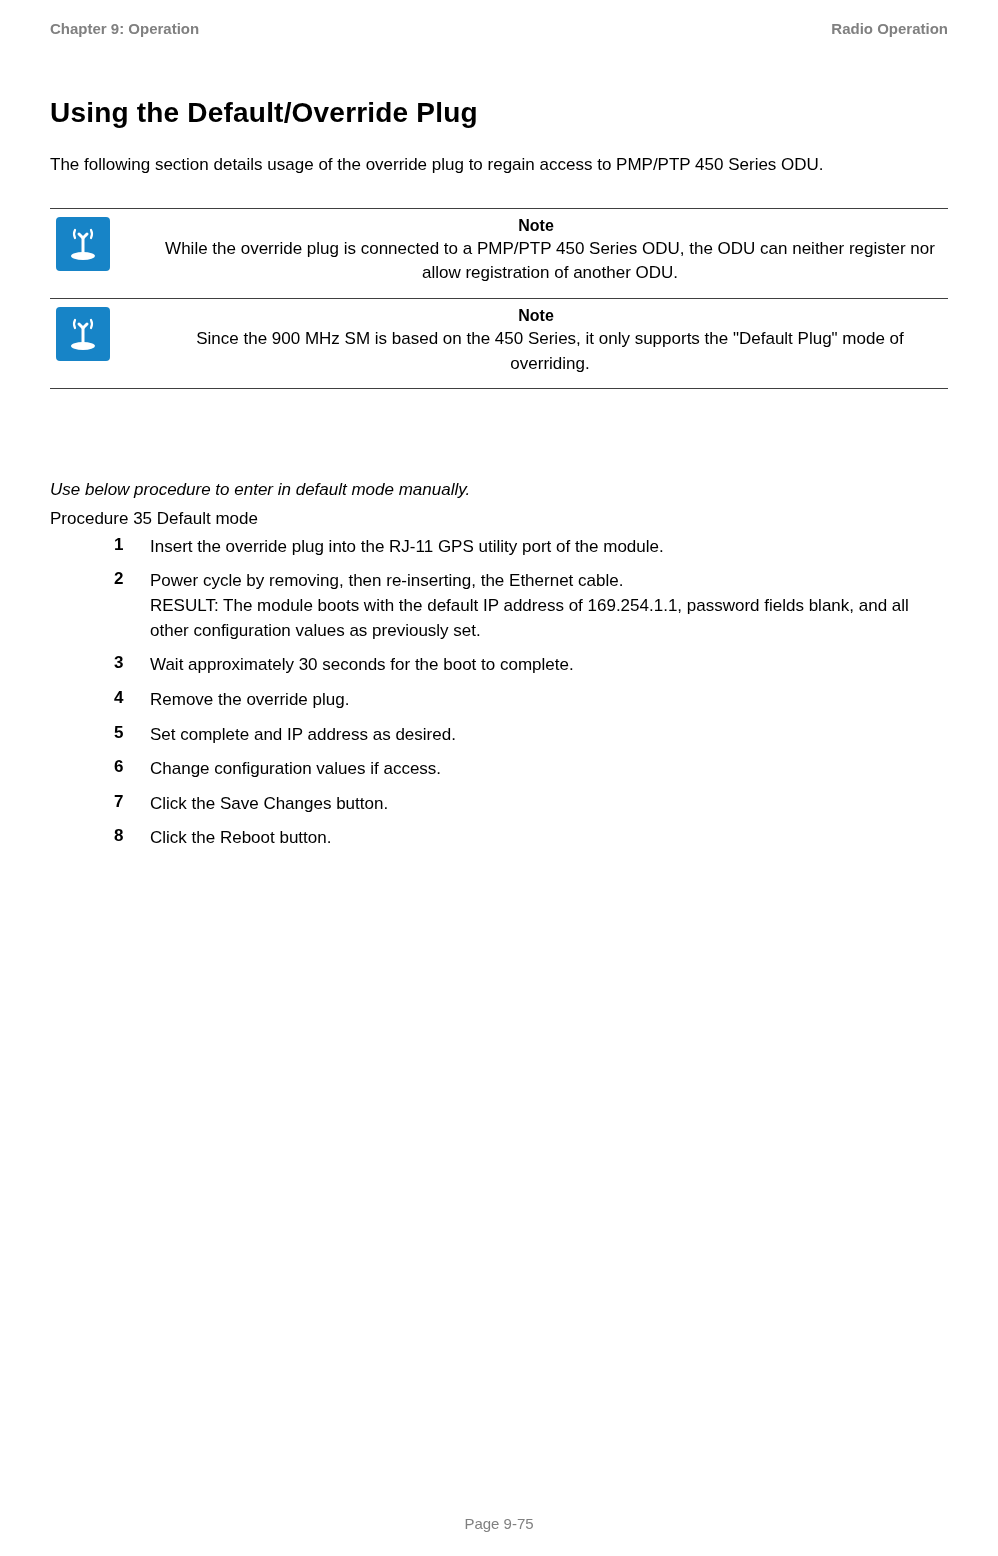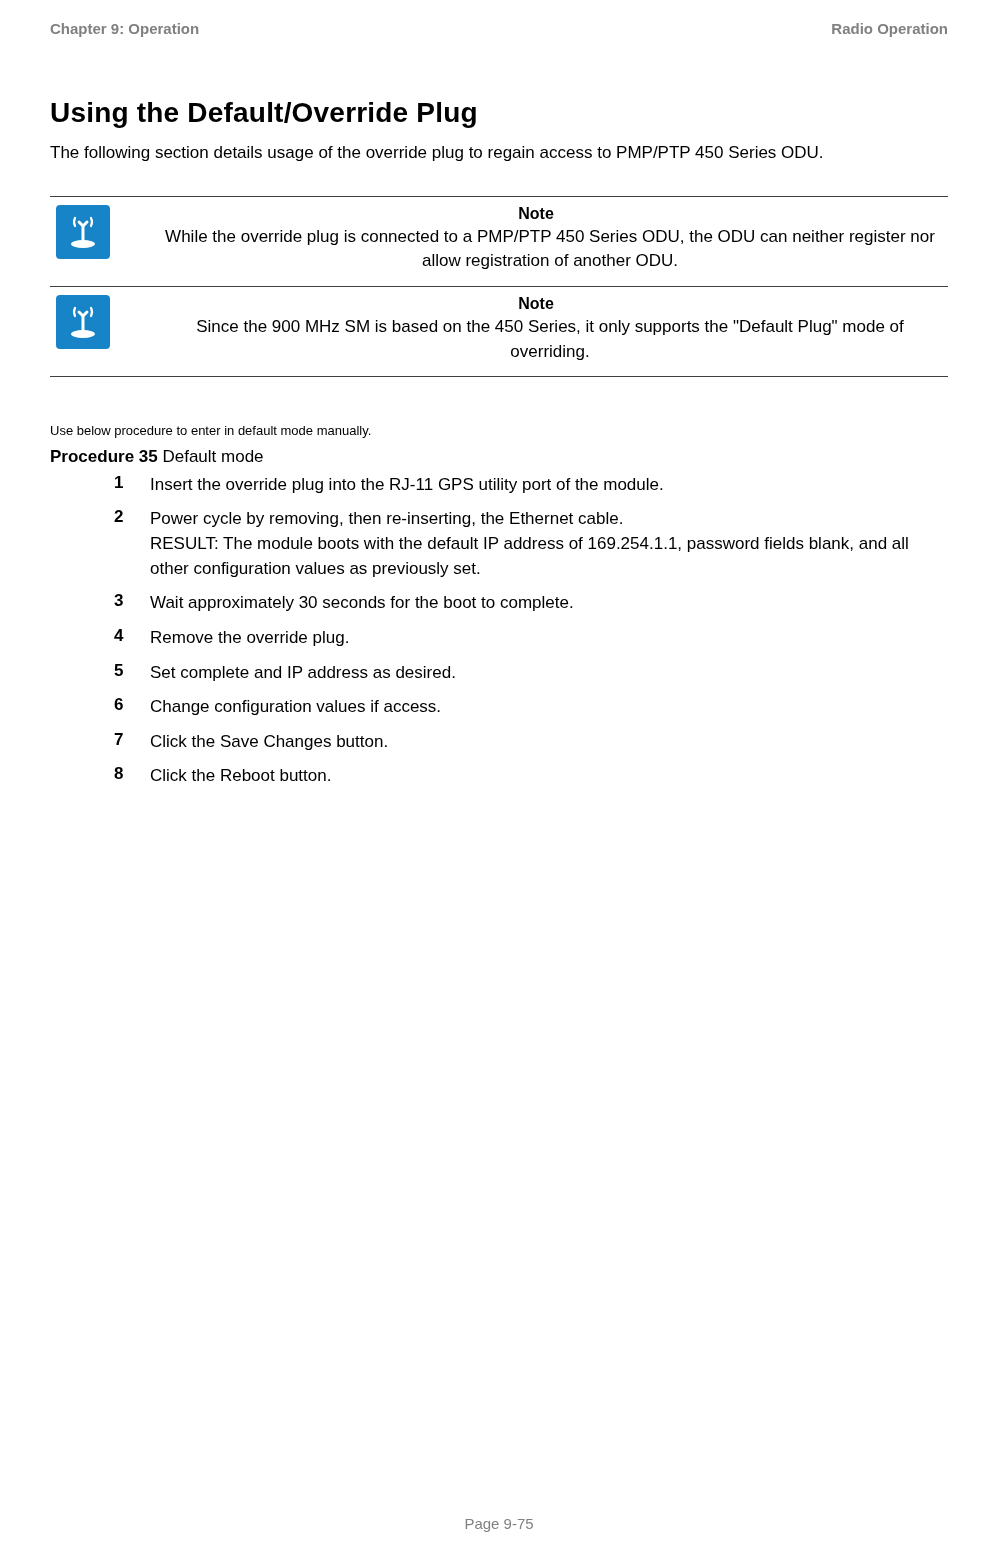--- a/index.html
+++ b/index.html
@@ -22,21 +22,21 @@
     font-size: 15px;
     color: #808080;
     margin-bottom: 60px;
     font-family: Arial, sans-serif;
     font-weight: bold;
   }
   .heading {
     font-family: "Arial Narrow", Arial, sans-serif;
     font-weight: bold;
     font-size: 28px;
-    margin-bottom: 12px;
+    margin-bottom: 24px;
     letter-spacing: 0.2px;
   }
   .intro {
     font-size: 17px;
     line-height: 1.45;
     margin-bottom: 30px;
   }
   .note-table {
     width: 100%;
     border-collapse: collapse;
@@ -79,31 +79,32 @@
     position: relative;
     display: flex;
     align-items: center;
     justify-content: center;
   }
   .icon-inner {
     width: 36px;
     height: 36px;
   }
   .subtext {
-    margin-top: 44px;
-    font-size: 13px;
+    margin-top: 88px;
+    font-size: 17px;
     line-height: 1.5;
+    font-style: italic;
   }
   .procedure-line {
     font-size: 17px;
     margin-top: 6px;
     margin-bottom: 6px;
   }
   .procedure-line b {
-    font-weight: bold;
+    font-weight: normal;
   }
   .steps {
     margin-top: 4px;
   }
   .step-row {
     display: flex;
     margin-bottom: 10px;
   }
   .step-num {
     width: 100px;

